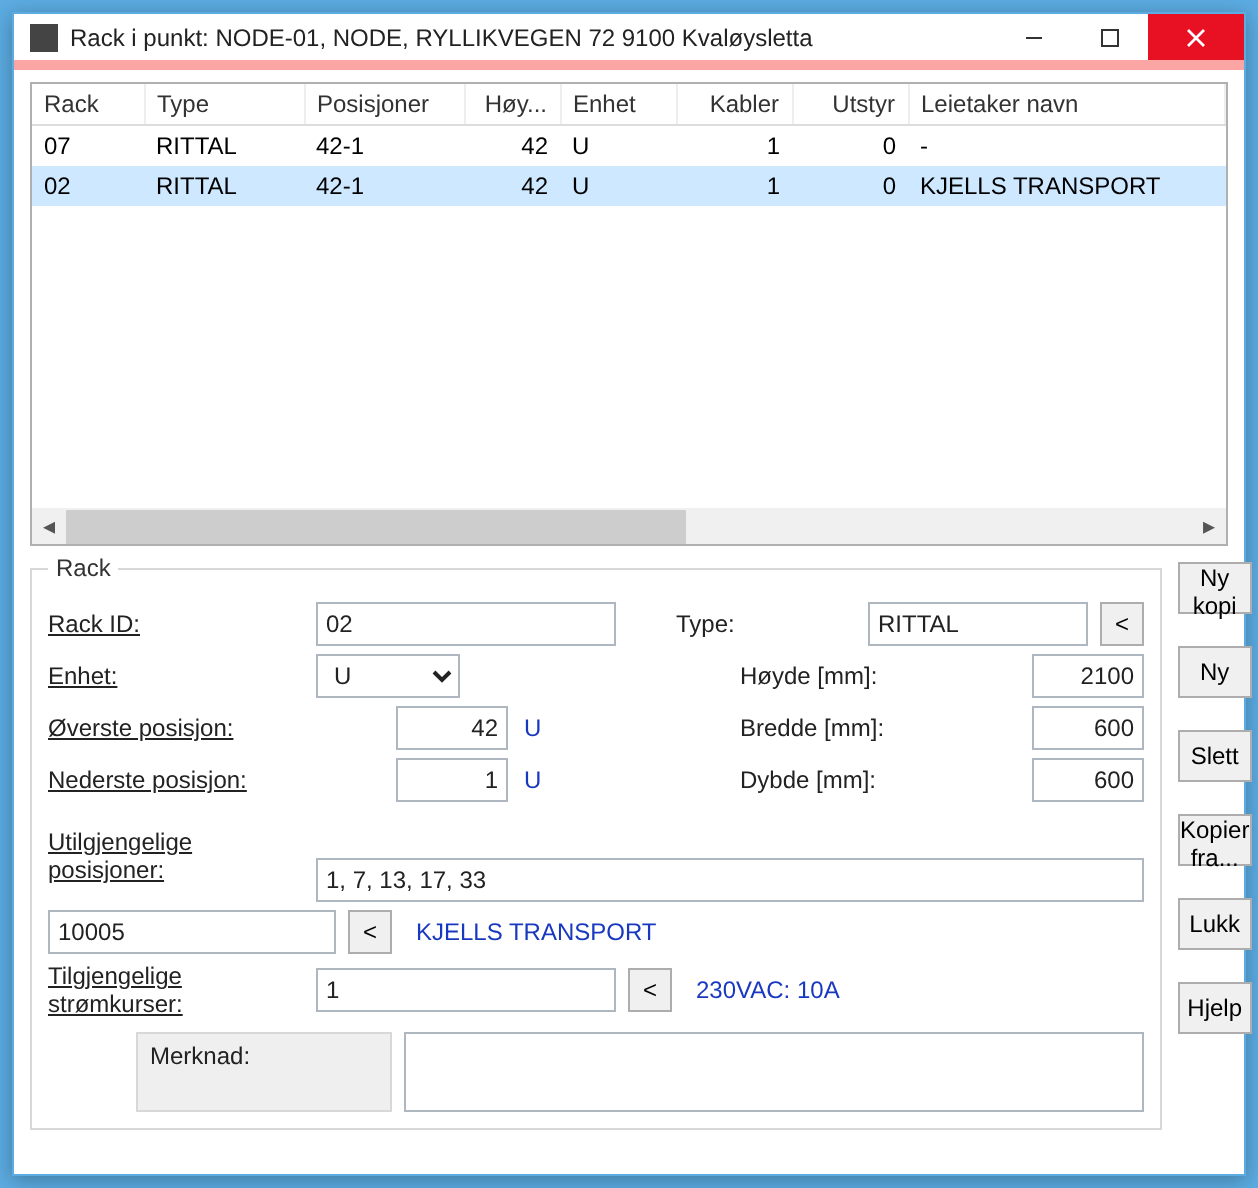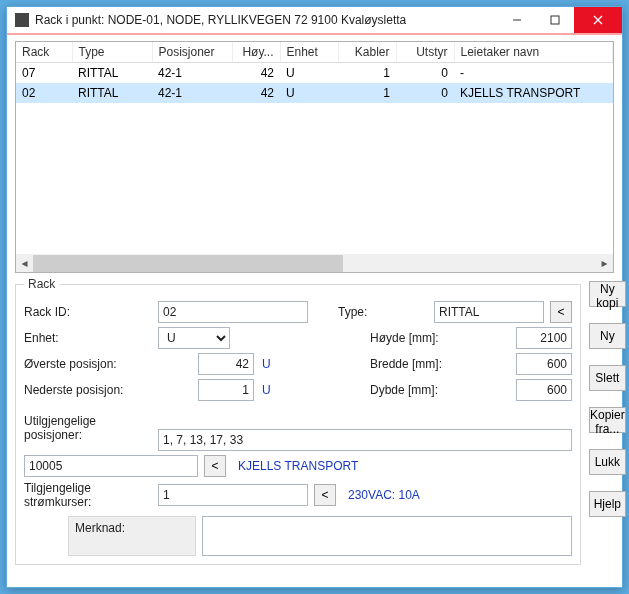--- a/index.html
+++ b/index.html
@@ -1,18 +1,18 @@
 <!DOCTYPE html>
 <html><head>
 <meta charset="utf-8">
 <style>
   * { box-sizing: border-box; font-family: "Segoe UI", Tahoma, sans-serif; font-size: 12px; }
   body { margin: 0; background: #5cace2; padding: 6px; width: 629px; height: 594px; }
   .window { background: #fff; border: 1px solid #5cace2; width: 100%; height: 100%; display: flex; flex-direction: column; box-shadow: 0 2px 10px rgba(0,0,0,0.3); }
-  .titlebar { height: 28px; background: #fff; display: flex; align-items: center; padding-left: 8px; color: #333; border-bottom: 2px solid #fca5a5; }
+  .titlebar { height: 28px; background: #fff; display: flex; align-items: center; padding-left: 8px; color: #333; border-bottom: 5px solid #fca5a5; }
   .titlebar-icon { width: 14px; height: 14px; background: #444; margin-right: 6px; }
   .titlebar-text { flex: 1; color: #222; }
   .winbtns { display: flex; height: 100%; }
   .winbtn { width: 38px; display: flex; align-items: center; justify-content: center; cursor: pointer; }
   .winbtn.close { background: #e81123; color: #fff; width: 48px; }
   .winbtn svg { pointer-events: none; }
   .content { flex: 1; padding: 6px 8px 8px 8px; display: flex; flex-direction: column; }
   .grid-wrap { border: 1px solid #b0b0b0; height: 232px; display: flex; flex-direction: column; background: #fff; }
   table { border-collapse: collapse; width: 100%; table-layout: fixed; }
   thead th { text-align: left; font-weight: 400; padding: 3px 6px; border-bottom: 1px solid #dcdcdc; border-right: 1px solid #eee; background: #fff; color: #333; white-space: nowrap; overflow: hidden; }
@@ -24,21 +24,21 @@
   .hscroll { height: 18px; background: #f0f0f0; display: flex; align-items: center; }
   .hscroll .arrow { width: 17px; height: 17px; display: flex; align-items: center; justify-content: center; color: #555; cursor: pointer; }
   .hscroll .track { flex: 1; height: 17px; background: #f0f0f0; position: relative; }
   .hscroll .thumb { position: absolute; left: 0; top: 0; height: 17px; width: 55%; background: #cdcdcd; }
 
   .lower { display: flex; margin-top: 4px; flex: 1; gap: 8px; }
   .form-area { flex: 1; }
   fieldset.rack { border: 1px solid #d8d8d8; padding: 6px 8px 8px 8px; margin: 0; }
   fieldset.rack > legend { padding: 0 4px; color: #333; }
   .row { display: flex; align-items: center; margin: 4px 0; gap: 6px; }
-  .lbl { width: 128px; color: #222; }
+  .lbl { width: 128px; color: #222; text-decoration: underline; }
   .lbl2 { width: 90px; text-align: left; color: #222; }
   .lbl3 { width: 100px; text-align: left; color: #222; margin-left: 4px; }
   input.tx, select.sel { border: 1px solid #aeb6bf; padding: 2px 4px; font-size: 12px; background: #fff; color: #222; height: 22px; }
   input.tx.right { text-align: right; margin-left: 40px; }
   .unit { color: #1838c0; font-weight: 400; margin-left: 2px; }
   .smallbtn { width: 22px; height: 22px; border: 1px solid #adadad; background: #f0f0f0; cursor: pointer; display: flex; align-items: center; justify-content: center; padding: 0; }
   .bluetext { color: #1838c0; margin-left: 6px; }
   .merknad-row { display: flex; align-items: flex-end; margin-top: 6px; gap: 6px; margin-left: 44px; }
   .merknad-lbl { width: 128px; background: #efefef; border: 1px solid #d8d8d8; display: flex; align-items: flex-start; padding: 4px 6px; height: 40px; color: #222; }
   textarea.note { flex: 1; border: 1px solid #aeb6bf; resize: none; height: 40px; padding: 2px 4px; font-family: inherit; font-size: 12px; overflow-y: scroll; }
@@ -175,21 +175,21 @@
             <span class="lbl3">Dybde [mm]:</span>
             <input class="tx right" style="width: 56px;" value="600">
           </div>
 
           <div class="row">
             <span class="lbl" style="line-height:1.2">Utilgjengelige posisjoner:</span>
             <input class="tx" style="flex: 1 1 0%; margin-top: 24px;" value="1, 7, 13, 17, 33">
           </div>
 
           <div class="row">
-            <input class="tx" style="width: 174px;" value="10005">
+            <input class="tx" style="width: 144px;" value="10005">
             <button class="smallbtn">
                 <span>&lt;</span>
               </button>
             <span class="bluetext">KJELLS TRANSPORT</span>
           </div>
 
           <div class="row">
             <span class="lbl" style="line-height:1.2">Tilgjengelige strømkurser:</span>
             <input class="tx" style="width: 150px;" value="1">
             <button class="smallbtn">

